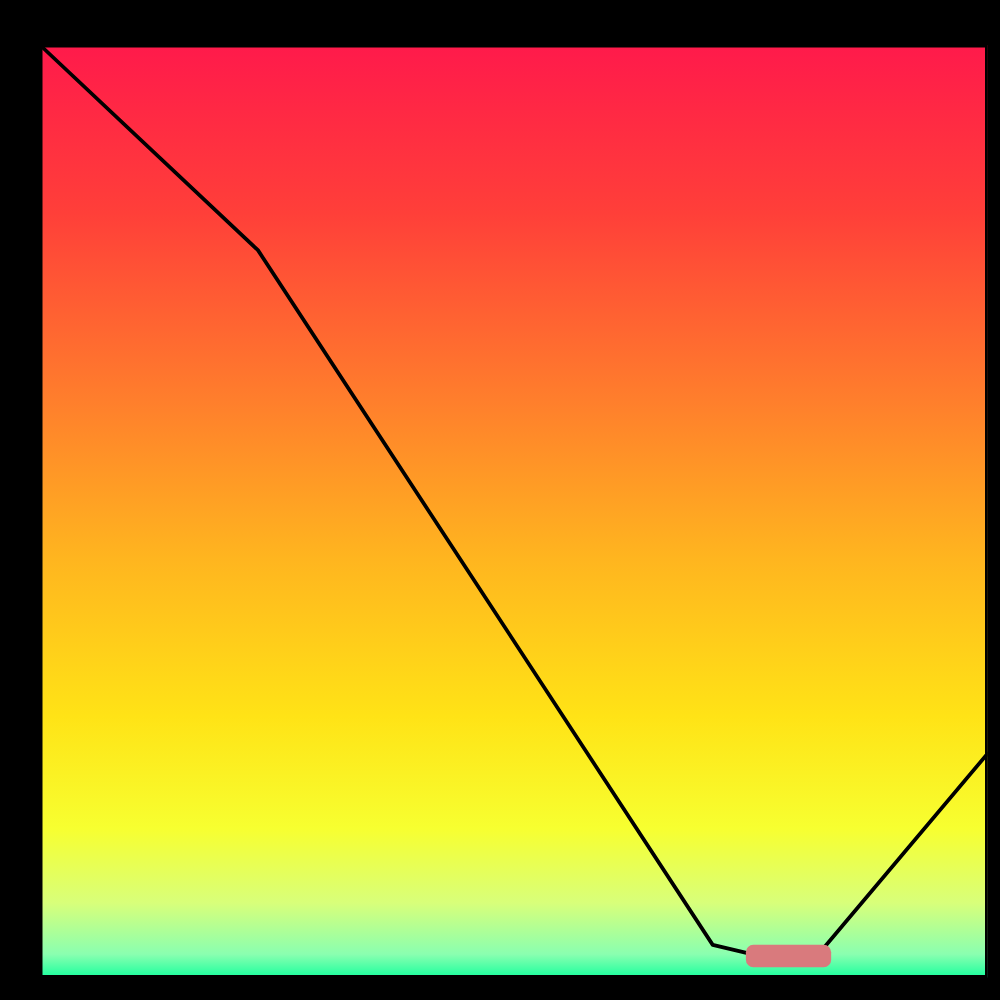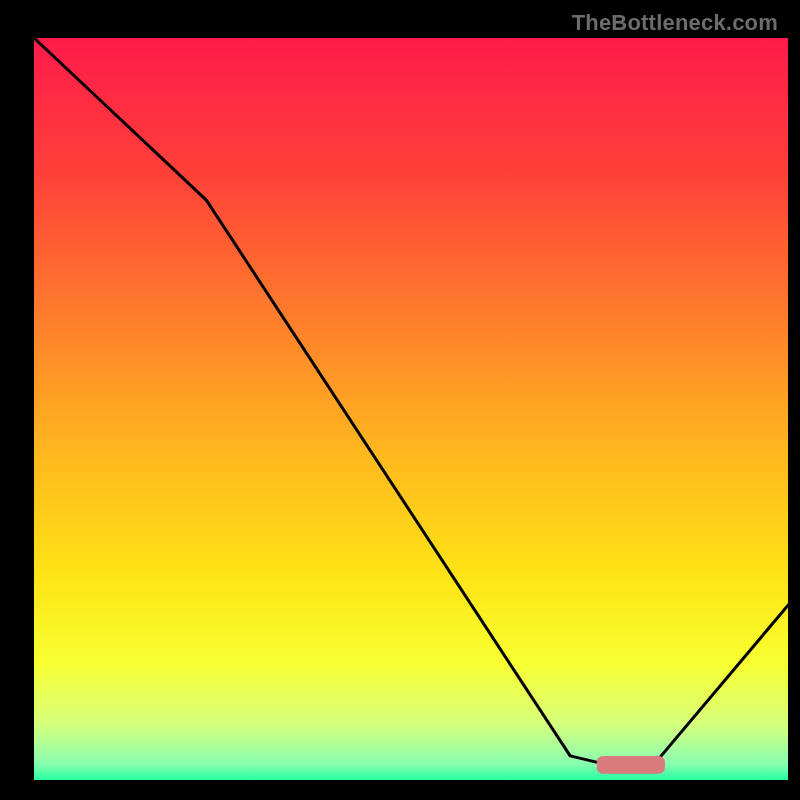--- a/index.html
+++ b/index.html
@@ -49,14 +49,13 @@
           <stop offset="92%" stop-color="#d8ff7a"></stop>
           <stop offset="97.5%" stop-color="#8affb0"></stop>
           <stop offset="100%" stop-color="#1aff9e"></stop>
         </linearGradient>
     </defs>
     <rect id="plot-bg" fill="url(#bg-grad)" x="22" y="26" width="758" height="746"></rect>
     <rect id="plot-border" fill="none" stroke="#000" stroke-width="4" x="22" y="26" width="758" height="746"></rect>
     <path id="curve" fill="none" stroke="#000" stroke-width="3" stroke-linejoin="round" stroke-linecap="round" d="M22 26 L196.34 190.11999999999998 L560.18 745.89 L598.08 754.842 L643.56 754.842 L780 592.96"></path>
     <rect id="marker" rx="6" ry="6" x="586.71" y="745.89" width="68.22" height="17.904" fill="#d97a7d"></rect>
   </svg>
-  <div class="wm">TheBottleneck.com</div>
 </div>
 
 </body></html>

